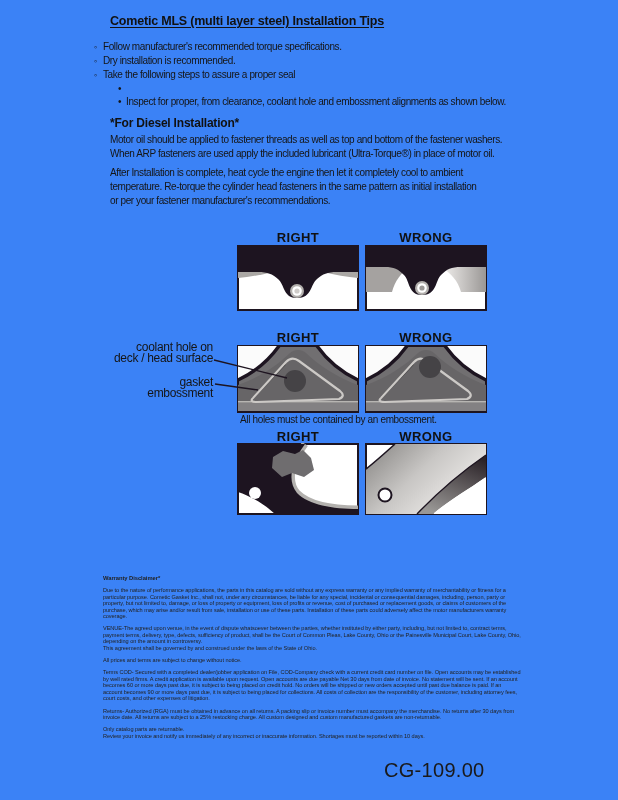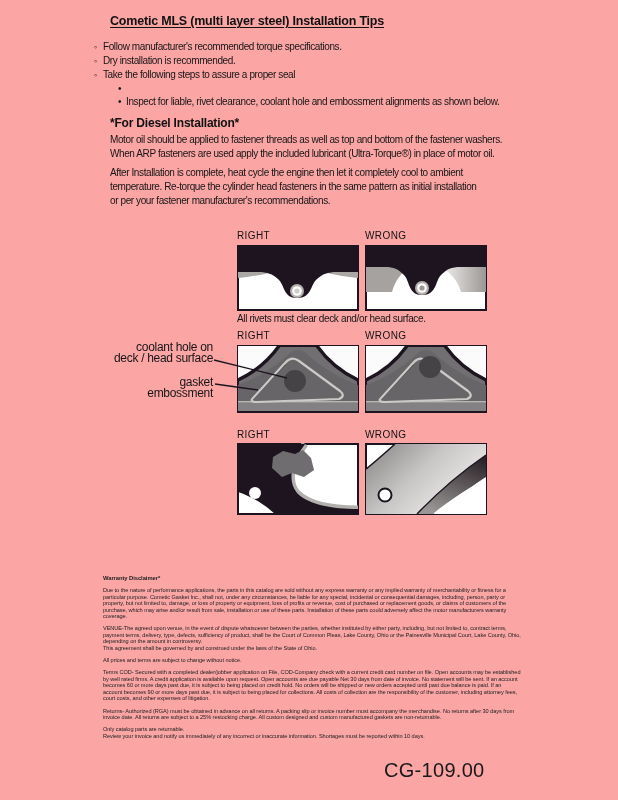--- a/index.html
+++ b/index.html
@@ -1,19 +1,19 @@
 <!DOCTYPE html>
 <html><head>
 <meta charset="utf-8">
 <style>
   html,body{margin:0;padding:0;background:#ffffff;}
   .page{
     position:relative;
     width:618px;height:800px;
-    background:#fca5a5;
+    background:#3b82f6;
     font-family:"Liberation Sans", sans-serif;
     color:#1a1a1a;
     overflow:hidden;
   }
   .doc-title{
     position:absolute;left:110px;top:14px;
     font-size:12.5px;font-weight:bold;letter-spacing:-0.2px;
     text-decoration:underline;
     text-underline-offset:2px;
     color:#111;
@@ -30,22 +30,22 @@
   .para{
     position:absolute;left:110px;width:460px;
     font-size:10px;letter-spacing:-0.4px;line-height:14px;color:#151515;
     white-space:pre-line;
   }
   .p1{top:133px;}
   .p2{top:166px;}
   .p3{top:209px;}
   .rw-label{
     position:absolute;
-    font-size:10px;font-weight:400;letter-spacing:0.4px;color:#111;
-    width:122px;
+    font-size:13px;font-weight:700;letter-spacing:0.4px;color:#111;
+    width:122px;text-align:center;
   }
   .panel{position:absolute;display:block;}
   .caption{
     position:absolute;left:237px;
     font-size:10px;letter-spacing:-0.35px;line-height:11.5px;color:#151515;
     white-space:pre-line;
   }
   .side-label{
     position:absolute;left:112px;width:101px;
     text-align:right;font-size:12px;letter-spacing:-0.3px;line-height:11px;color:#151515;
@@ -81,21 +81,21 @@
     </div>
     <div class="bullet-row">
       <span class="b-marker">◦</span>
       <span>Take the following steps to assure a proper seal</span>
     </div>
     <div class="bullet-row sub">
       <span class="s-marker">•</span>
     </div>
     <div class="bullet-row sub">
       <span class="s-marker">•</span>
-      <span>Inspect for liable, rivet clearance, coolant hole and embossment alignments as shown below.</span>
+      <span>Inspect for proper, from clearance, coolant hole and embossment alignments as shown below.</span>
     </div>
   </div>
 
   <div class="sec-heading">*For Diesel Installation*</div>
   <div class="para p2">After Installation is complete, heat cycle the engine then let it completely cool to ambient
 temperature. Re-torque the cylinder head fasteners in the same pattern as initial installation
 or per your fastener manufacturer's recommendations.</div>
   <div class="para p1">Motor oil should be applied to fastener threads as well as top and bottom of the fastener washers.
 When ARP fasteners are used apply the included lubricant (Ultra-Torque®) in place of motor oil.</div>
 
@@ -121,21 +121,20 @@
     </defs>
     <rect x="1" y="1" width="120" height="64" fill="#ffffff" stroke="#1d1420" stroke-width="2"></rect>
     <path d="M1,22 H44 C36,28 30,36 27,47 H1 Z" fill="#a5a2a0"></path>
     <path d="M121,22 H76 C86,28 93,36 96,47 H121 Z" fill="url(#gWedge)"></path>
     <path d="M1,1 H121 V22 H96 C86,22 82,24 76,30 C70,36 72,50 57,50 C43,50 45,36 39,30 C33,24 29,22 20,22 H1 Z" fill="#1d1420"></path>
     <circle cx="57" cy="43" r="7" fill="#b2afac"></circle>
     <circle cx="57" cy="43" r="4.8" fill="#ffffff"></circle>
     <circle cx="57" cy="43" r="2.6" fill="#9a9795"></circle>
   </svg>
 
-  <div class="caption" style="top:313px;">All rivets must clear deck and/or head surface.</div>
 
   <div class="rw-label" style="left:237px;top:330px;">RIGHT</div>
   <div class="rw-label" style="left:365px;top:330px;">WRONG</div>
 
   <div class="side-label" style="top:342px;">coolant hole on
 deck / head surface</div>
   <div class="side-label" style="top:377px;">gasket embossment</div>
 
   <svg class="panel" style="left:237px;top:345px;" width="122" height="68" viewBox="0 0 122 68">
     <rect x="1" y="1" width="120" height="66" fill="#716f71" stroke="#1d1420" stroke-width="2"></rect>
@@ -163,20 +162,21 @@
     <path d="M15,54 L48,19" stroke="#343234" stroke-width="2"></path>
     <path d="M16,53 L49,17 Q55,11 62,16 L103,46 Q109,51 102,54 L20,57 Q12,57 16,53 Z" fill="none" stroke="#ccc9c6" stroke-width="2.2" stroke-linejoin="round"></path>
     <circle cx="65" cy="22" r="11" fill="#454346"></circle>
   </svg>
 
   <svg class="leader-overlay" width="192" height="62" viewBox="0 0 192 62">
     <line x1="102" y1="22" x2="175" y2="40" stroke="#1d1420" stroke-width="1.3"></line>
     <line x1="103" y1="46" x2="146" y2="52" stroke="#1d1420" stroke-width="1.3"></line>
   </svg>
 
+  <div class="caption" style="top:414px;left:240px;">All holes must be contained by an embossment.</div>
 
   <div class="rw-label" style="left:237px;top:429px;">RIGHT</div>
   <div class="rw-label" style="left:365px;top:429px;">WRONG</div>
 
   <svg class="panel" style="left:237px;top:443px;" width="122" height="72" viewBox="0 0 122 72">
     <rect x="1" y="1" width="120" height="70" fill="#ffffff" stroke="#1d1420" stroke-width="2"></rect>
     <path d="M68,1 C54,20 50,38 60,50 C72,62 95,66 121,66" stroke="#b3b1ae" stroke-width="7" fill="none"></path>
     <path d="M1,1 H68 C54,20 50,38 60,50 C72,62 95,66 121,66 V71 H38 C26,60 13,53 1,49 Z" fill="#1d1420"></path>
     <path d="M36,14 L46,8 L58,11 L66,7 L74,15 L77,27 L67,34 L55,30 L45,34 L35,25 Z" fill="#6f6d6f"></path>
     <circle cx="18" cy="50" r="6" fill="#ffffff"></circle>

